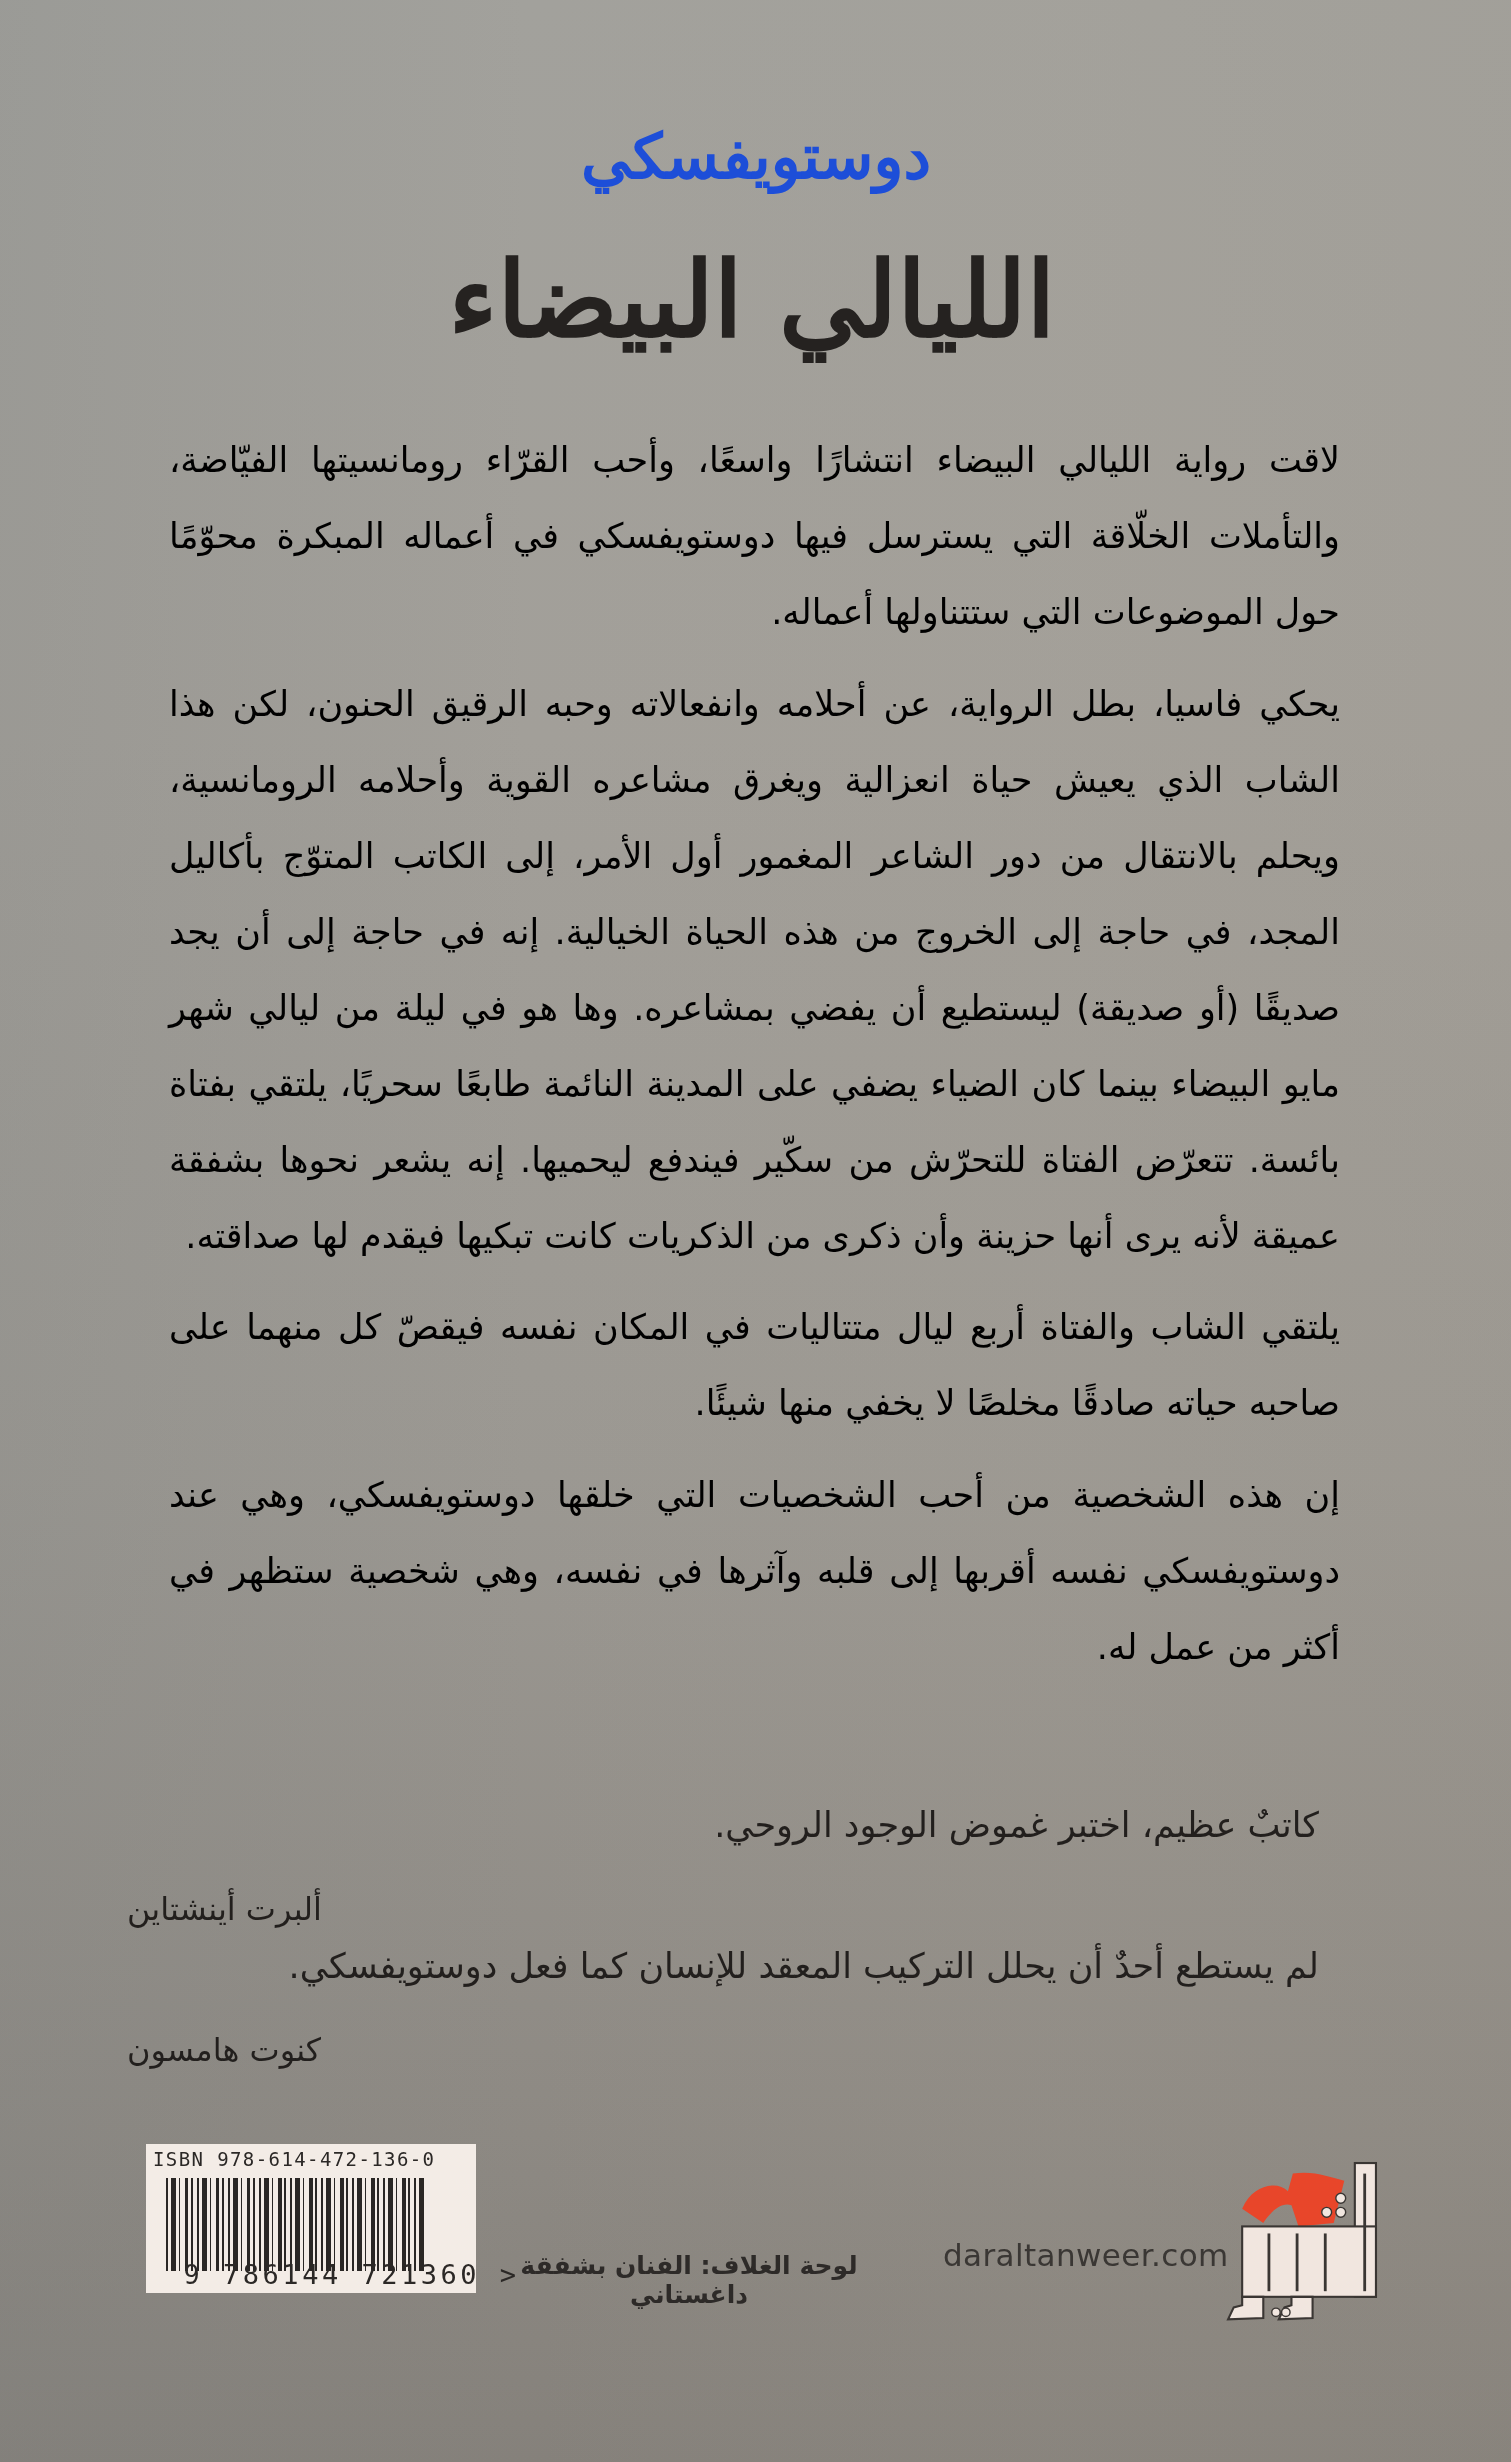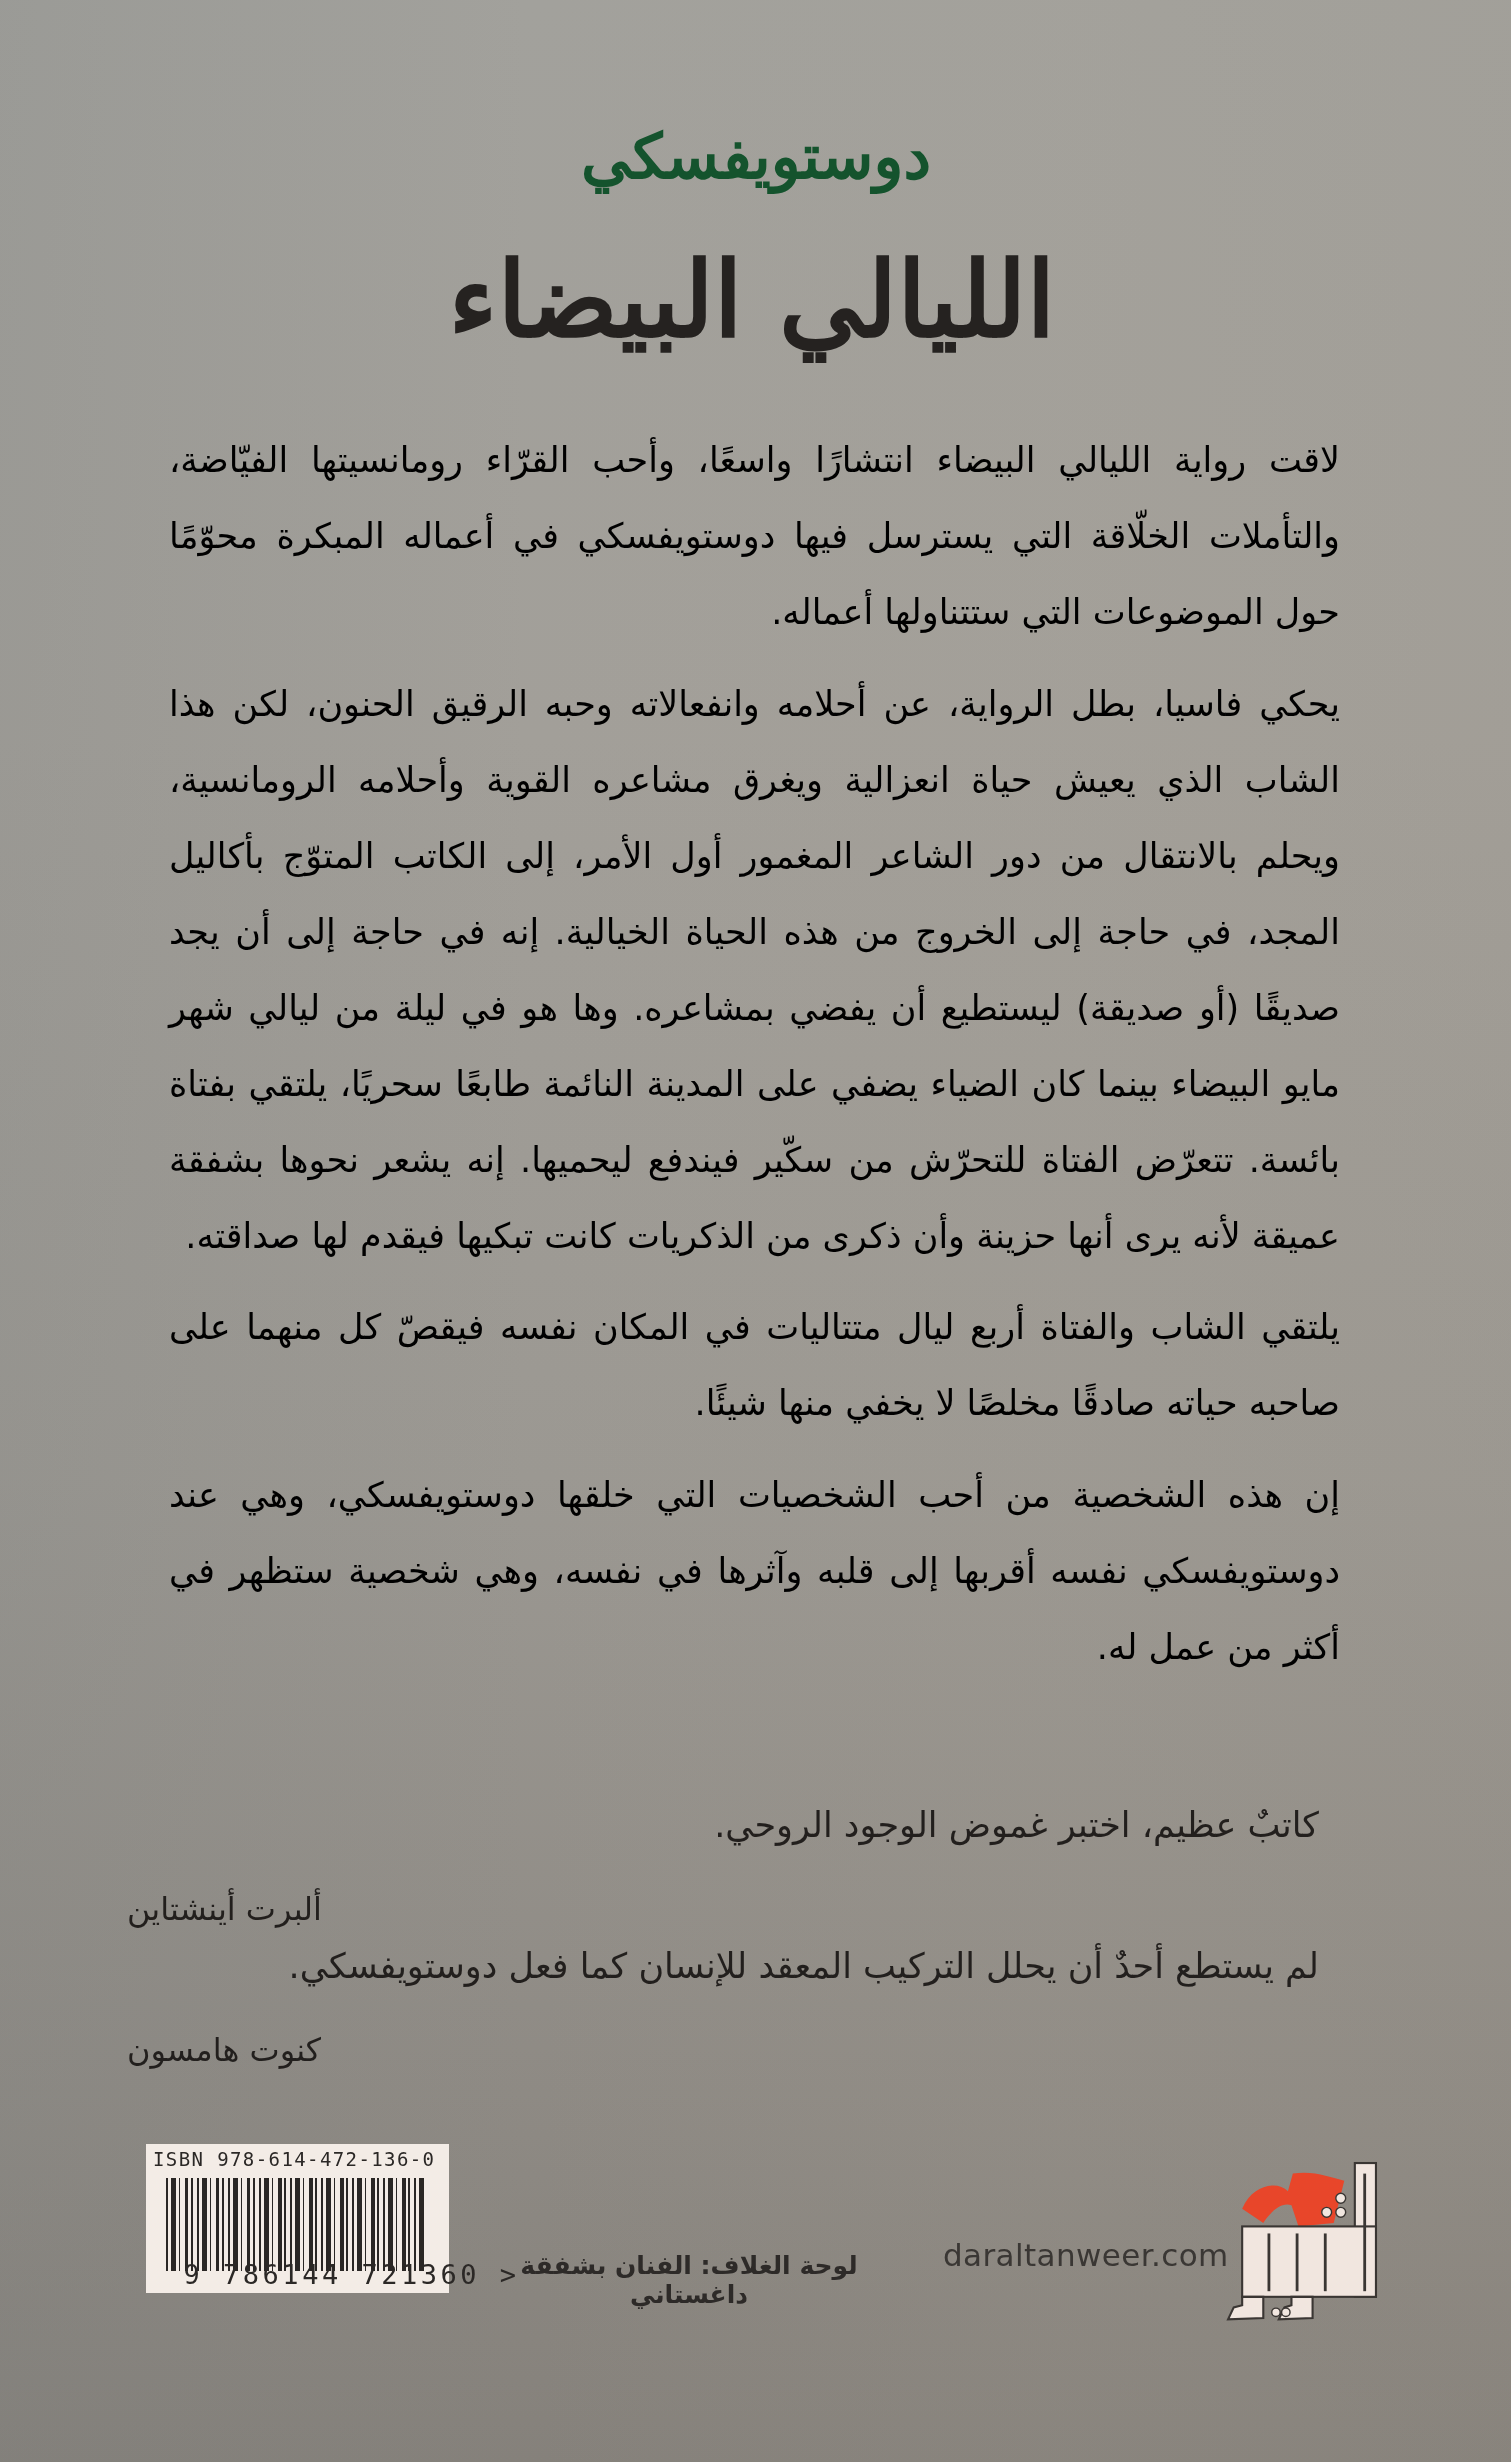--- a/index.html
+++ b/index.html
@@ -28,21 +28,21 @@
     }
     .author {
       position: absolute;
       top: 120px;
       left: 0;
       right: 0;
       text-align: center;
       font-family: "DejaVu Serif", serif;
       font-size: 62px;
       font-weight: bold;
-      color: #14532d;
+      color: #1d4ed8;
       letter-spacing: 1.4px;
     }
     .title {
       position: absolute;
       top: 243px;
       left: 0;
       right: 8px;
       text-align: center;
       font-family: "DejaVu Serif", serif;
       font-size: 104px;
@@ -88,21 +88,21 @@
       text-align: left;
       margin-top: 40px;
     }
     .q1 { top: 1801px; }
     .q2 { top: 1942px; }
 
     .barcode {
       position: absolute;
       left: 146px;
       top: 2144px;
-      width: 303px;
+      width: 330px;
       height: 149px;
       background: #f3ece6;
       direction: ltr;
       box-sizing: border-box;
       padding: 4.2px 7px;
     }
     .isbn-top {
       font-family: "DejaVu Sans Mono", monospace;
       font-size: 19px;
       letter-spacing: 1.4px;

